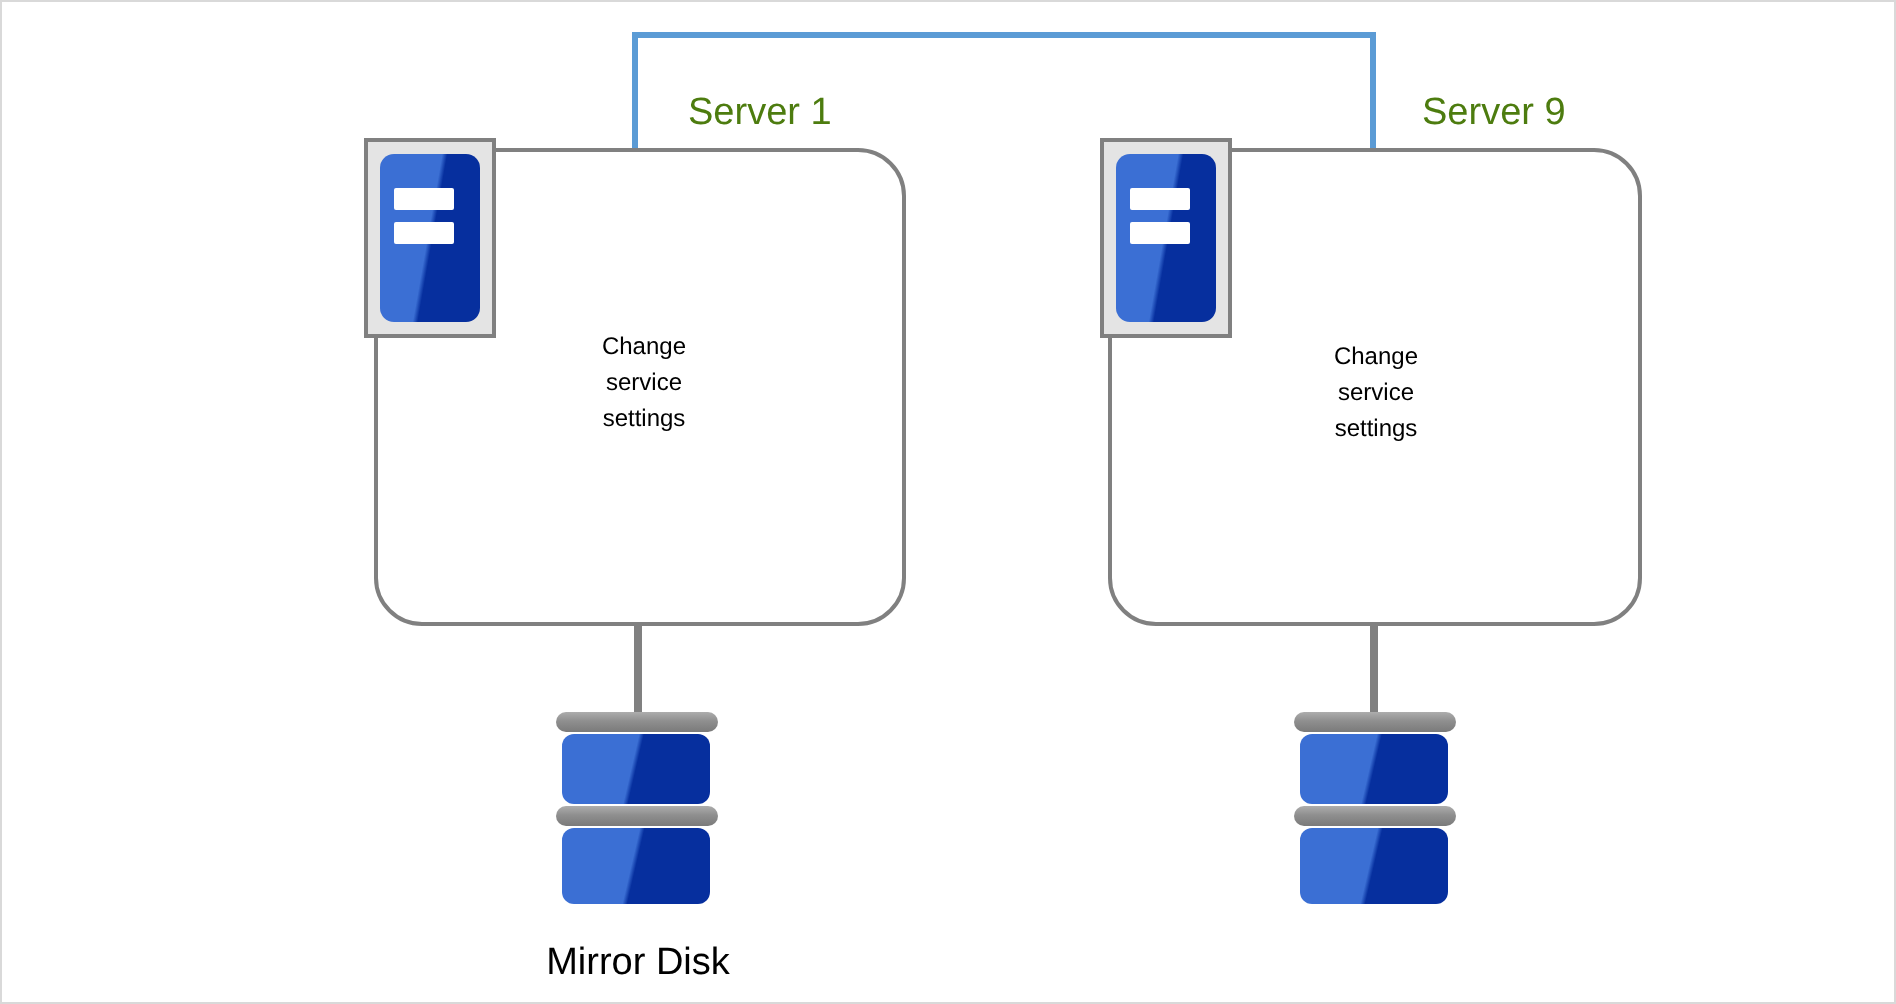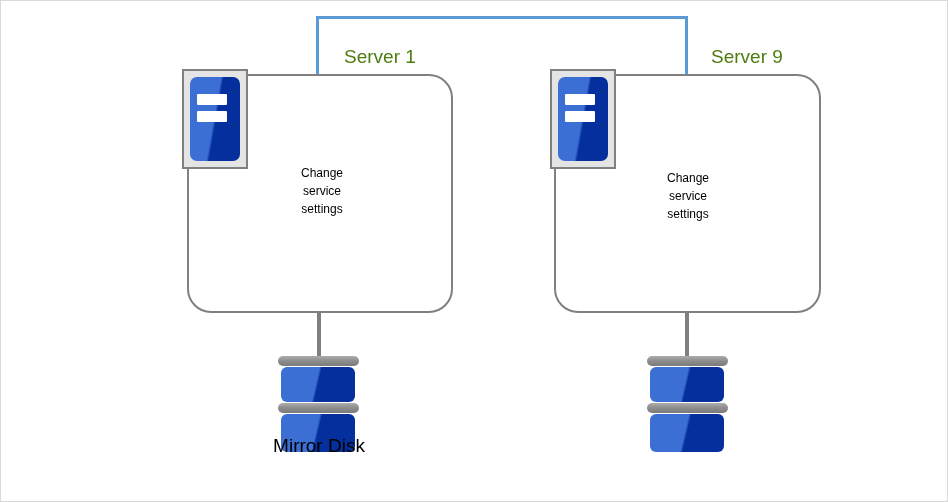--- a/index.html
+++ b/index.html
@@ -125,21 +125,21 @@
 service
 settings</div>
 
   <div class="abs disk-stem" style="left:316px; top:312px; width:4px; height:47px;"></div>
 
   <div class="abs disk-plate" style="left:277px; top:355px; width:81px; height:10px;"></div>
   <div class="abs disk-slab" style="left:280px; top:366px; width:74px; height:35px;"></div>
   <div class="abs disk-plate" style="left:277px; top:402px; width:81px; height:10px;"></div>
   <div class="abs disk-slab" style="left:280px; top:413px; width:74px; height:38px;"></div>
 
-  <div class="abs disk-label" style="left:243px; top:434px; width:150px;">Mirror Disk</div>
+  <div class="abs disk-label" style="left:243px; top:470px; width:150px;">Mirror Disk</div>
 
   <div class="abs server-label" style="left:710px; top:46px;">Server 9</div>
 
   <div class="abs server-box" style="left:553px; top:73px; width:267px; height:239px;"></div>
 
   <div class="abs srv-icon-frame" style="left:549px; top:68px; width:66px; height:100px;">
     <div class="srv-icon-body">
       <span class="srv-bar b1"></span>
       <span class="srv-bar b2"></span>
     </div>

